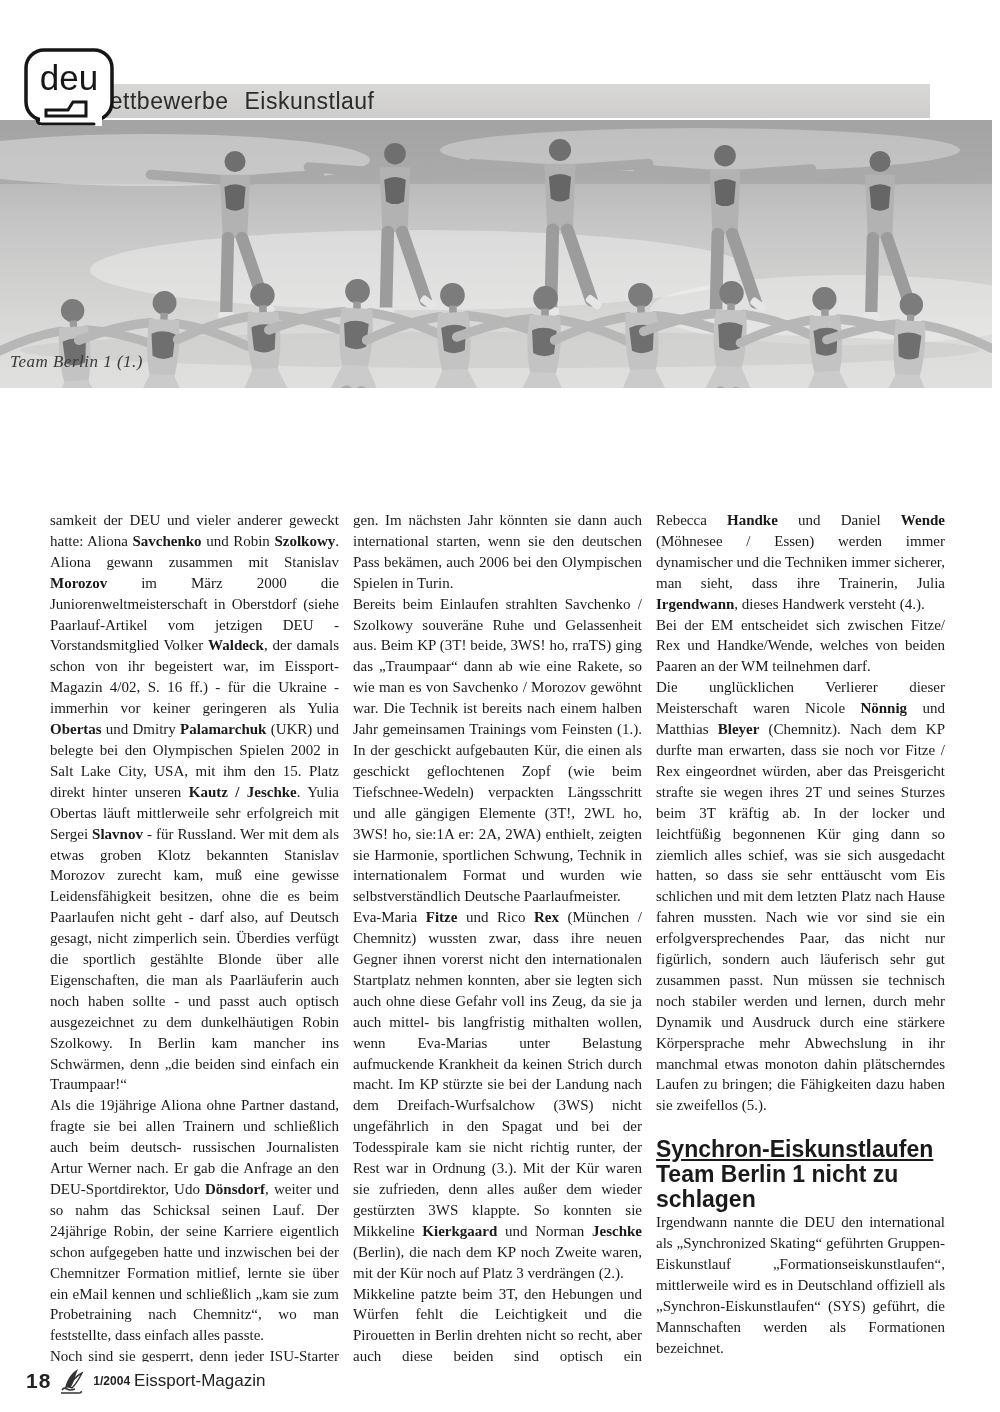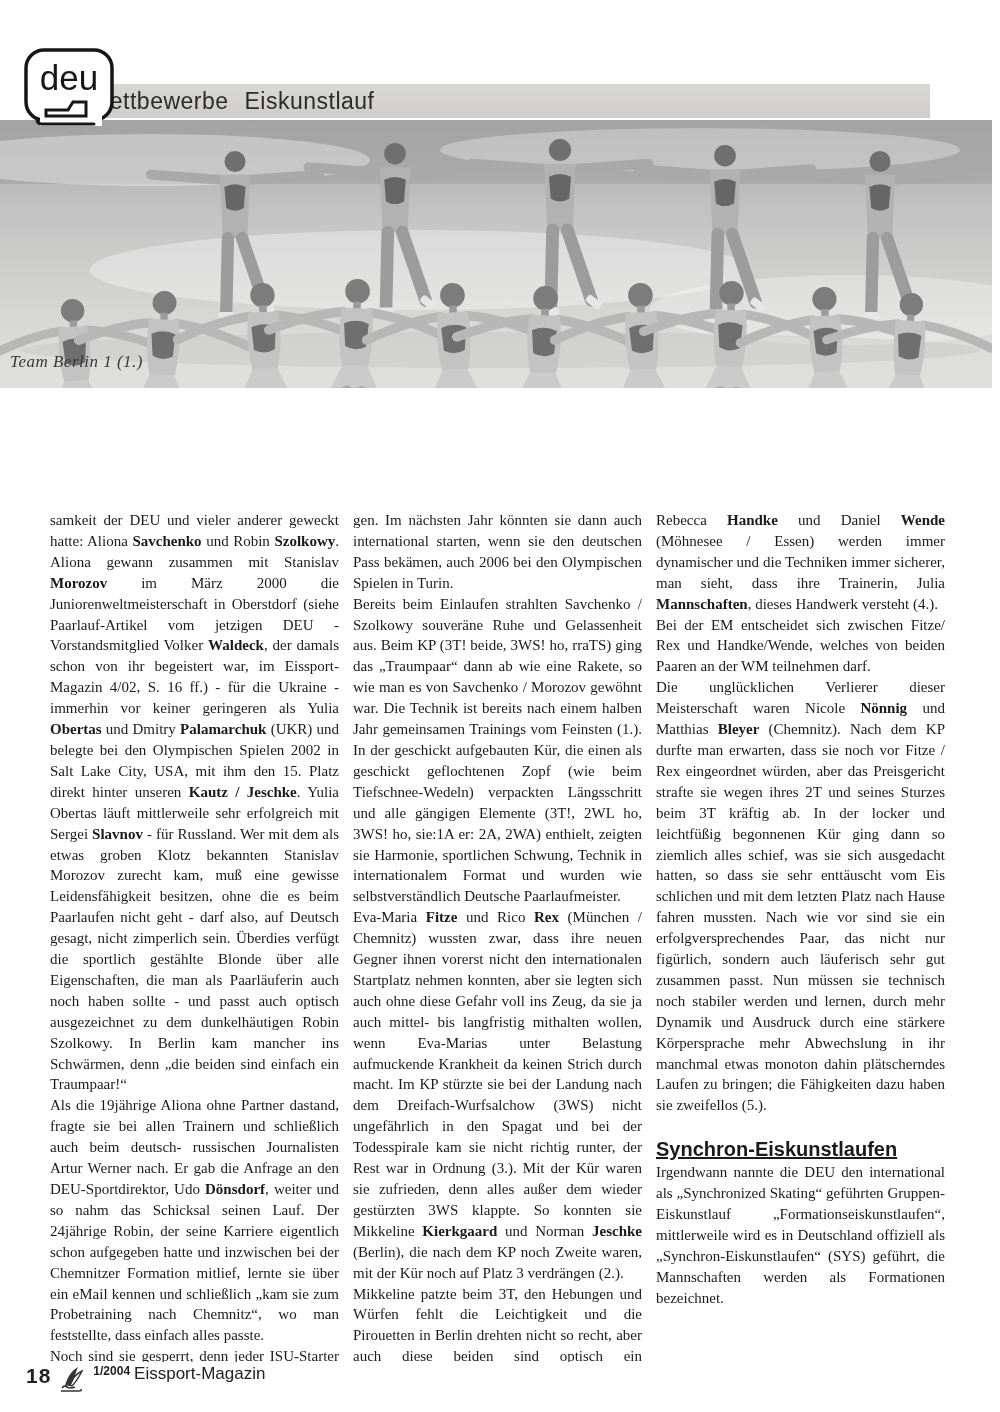--- a/index.html
+++ b/index.html
@@ -28,28 +28,28 @@
   
   .columns{
     position:absolute;left:50px;top:510px;width:896px;height:852px;
     display:flex;gap:14px;overflow:hidden;
   }
   .col{width:289px;flex:0 0 289px;text-align:justify;overflow:hidden;}
   .col p.para{margin:0;font-size:15px;line-height:20.9px;}
   .col p.para b{font-weight:bold;}
   .subhead{
     font-family:"Liberation Sans", sans-serif;font-weight:bold;
-    font-size:20px;line-height:25px;text-align:left;
+    font-size:23px;line-height:25px;text-align:left;
   }
   .subhead.first{margin-top:21px;}
   .subhead.underline{text-decoration:underline;}
   
   .footer{
     position:absolute;left:26px;top:1364px;height:34px;
-    display:flex;align-items:flex-start;gap:4px;
+    display:flex;align-items:center;gap:4px;
     font-family:"Liberation Sans", sans-serif;color:#222;
   }
   .pagenum{font-size:21px;font-weight:bold;letter-spacing:1px;}
   .maglogo{margin:0 2px;}
   .issue{font-size:12px;font-weight:bold;}
   .magname{font-size:17px;}
 </style>
 </head>
 <body>
 
@@ -145,24 +145,25 @@
         <p class="para"><span>Als die 19jährige Aliona ohne Partner dastand, fragte sie bei allen Trainern und schließlich auch beim deutsch- russischen Journalisten Artur Werner nach. Er gab die Anfrage an den DEU-Sportdirektor, Udo </span><b>Dönsdorf</b><span>, weiter und so nahm das Schicksal seinen Lauf. Der 24jährige Robin, der seine Karriere eigentlich schon aufgegeben hatte und inzwischen bei der Chemnitzer Formation mitlief, lernte sie über ein eMail kennen und schließlich „kam sie zum Probetraining nach Chemnitz“, wo man feststellte, dass einfach alles passte.</span></p>
         <p class="para"><span>Noch sind sie gesperrt, denn jeder ISU-Starter muß erst ein Jahr lang in einem Land leben, bevor er dafür starten kann. Die DEU will nun Ingo Steuer mit Argumenten, die er nicht ablehnen kann, überreden weiterzumachen und so schnell wie möglich die Einbürgerung für Aliona und Mikkeline </span></p>
       </div>
     <div class="col">
         <p class="para"><span>gen. Im nächsten Jahr könnten sie dann auch international starten, wenn sie den deutschen Pass bekämen, auch 2006 bei den Olympischen Spielen in Turin.</span></p>
         <p class="para"><span>Bereits beim Einlaufen strahlten Savchenko / Szolkowy souveräne Ruhe und Gelassenheit aus. Beim KP (3T! beide, 3WS! ho, rraTS) ging das „Traumpaar“ dann ab wie eine Rakete, so wie man es von Savchenko / Morozov gewöhnt war. Die Technik ist bereits nach einem halben Jahr gemeinsamen Trainings vom Feinsten (1.). In der geschickt aufgebauten Kür, die einen als geschickt geflochtenen Zopf (wie beim Tiefschnee-Wedeln) verpackten Längsschritt und alle gängigen Elemente (3T!, 2WL ho, 3WS! ho, sie:1A er: 2A, 2WA) enthielt, zeigten sie Harmonie, sportlichen Schwung, Technik in internationalem Format und wurden wie selbstverständlich Deutsche Paarlaufmeister.</span></p>
         <p class="para"><span>Eva-Maria </span><b>Fitze</b><span> und Rico </span><b>Rex</b><span> (München / Chemnitz) wussten zwar, dass ihre neuen Gegner ihnen vorerst nicht den internationalen Startplatz nehmen konnten, aber sie legten sich auch ohne diese Gefahr voll ins Zeug, da sie ja auch mittel- bis langfristig mithalten wollen, wenn Eva-Marias unter Belastung aufmuckende Krankheit da keinen Strich durch macht. Im KP stürzte sie bei der Landung nach dem Dreifach-Wurfsalchow (3WS) nicht ungefährlich in den Spagat und bei der Todesspirale kam sie nicht richtig runter, der Rest war in Ordnung (3.). Mit der Kür waren sie zufrieden, denn alles außer dem wieder gestürzten 3WS klappte. So konnten sie Mikkeline </span><b>Kierkgaard</b><span> und Norman </span><b>Jeschke</b><span> (Berlin), die nach dem KP noch Zweite waren, mit der Kür noch auf Platz 3 verdrängen (2.).</span></p>
         <p class="para"><span>Mikkeline patzte beim 3T, den Hebungen und Würfen fehlt die Leichtigkeit und die Pirouetten in Berlin drehten nicht so recht, aber auch diese beiden sind optisch ein „Traumpaar“, das wie Fitze / Rex jedoch nach Aussage von Ingo </span></p>
       </div>
     <div class="col">
-        <p class="para"><span>Rebecca </span><b>Handke</b><span> und Daniel </span><b>Wende</b><span> (Möhnesee / Essen) werden immer dynamischer und die Techniken immer sicherer, man sieht, dass ihre Trainerin, Julia </span><b>Mannschaften</b><span>, dieses Handwerk versteht (4.).</span></p>
+        <p class="para"><span>Rebecca </span><b>Handke</b><span> und Daniel </span><b>Wende</b><span> (Möhnesee / Essen) werden immer dynamischer und die Techniken immer sicherer, man sieht, dass ihre Trainerin, Julia </span><b>Irgendwann</b><span>, dieses Handwerk versteht (4.).</span></p>
         <p class="para"><span>Bei der EM entscheidet sich zwischen Fitze/ Rex und Handke/Wende, welches von beiden Paaren an der WM teilnehmen darf.</span></p>
         <p class="para"><span>Die unglücklichen Verlierer dieser Meisterschaft waren Nicole </span><b>Nönnig</b><span> und Matthias </span><b>Bleyer</b><span> (Chemnitz). Nach dem KP durfte man erwarten, dass sie noch vor Fitze / Rex eingeordnet würden, aber das Preisgericht strafte sie wegen ihres 2T und seines Sturzes beim 3T kräftig ab. In der locker und leichtfüßig begonnenen Kür ging dann so ziemlich alles schief, was sie sich ausgedacht hatten, so dass sie sehr enttäuscht vom Eis schlichen und mit dem letzten Platz nach Hause fahren mussten. Nach wie vor sind sie ein erfolgversprechendes Paar, das nicht nur figürlich, sondern auch läuferisch sehr gut zusammen passt. Nun müssen sie technisch noch stabiler werden und lernen, durch mehr Dynamik und Ausdruck durch eine stärkere Körpersprache mehr Abwechslung in ihr manchmal etwas monoton dahin plätscherndes Laufen zu bringen; die Fähigkeiten dazu haben sie zweifellos (5.).</span></p>
         <div class="subhead underline first">Synchron-Eiskunstlaufen</div>
+        <div class="subhead">Team Berlin 1 nicht zu schlagen</div>
         <p class="para"><span>Irgendwann nannte die DEU den international als „Synchronized Skating“ geführten Gruppen-Eiskunstlauf „Formationseiskunstlaufen“, mittlerweile wird es in Deutschland offiziell als „Synchron-Eiskunstlaufen“ (SYS) geführt, die Mannschaften werden als Formationen bezeichnet.</span></p>
       </div>
   </div>
 
   <div class="footer">
     <span class="pagenum">18</span>
     <svg class="maglogo" width="30" height="30" viewBox="0 0 30 30">
       <path d="M8,22 C10,14 14,7 21,3 C18,10 17,16 14,21 Z" fill="#333"></path>
       <path d="M12,21 C15,15 19,10 25,7 C22,13 19,18 15,22 Z" fill="none" stroke="#333" stroke-width="1.4"></path>
       <path d="M5,24 q2,-3 5,-1 q3,2 8,0" fill="none" stroke="#333" stroke-width="1.6"></path>

